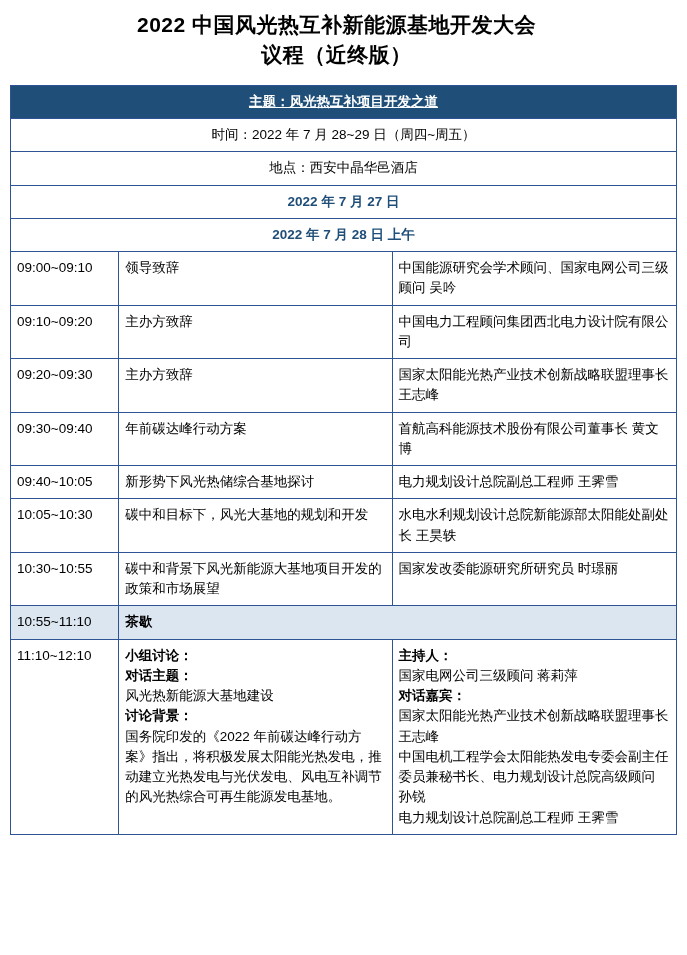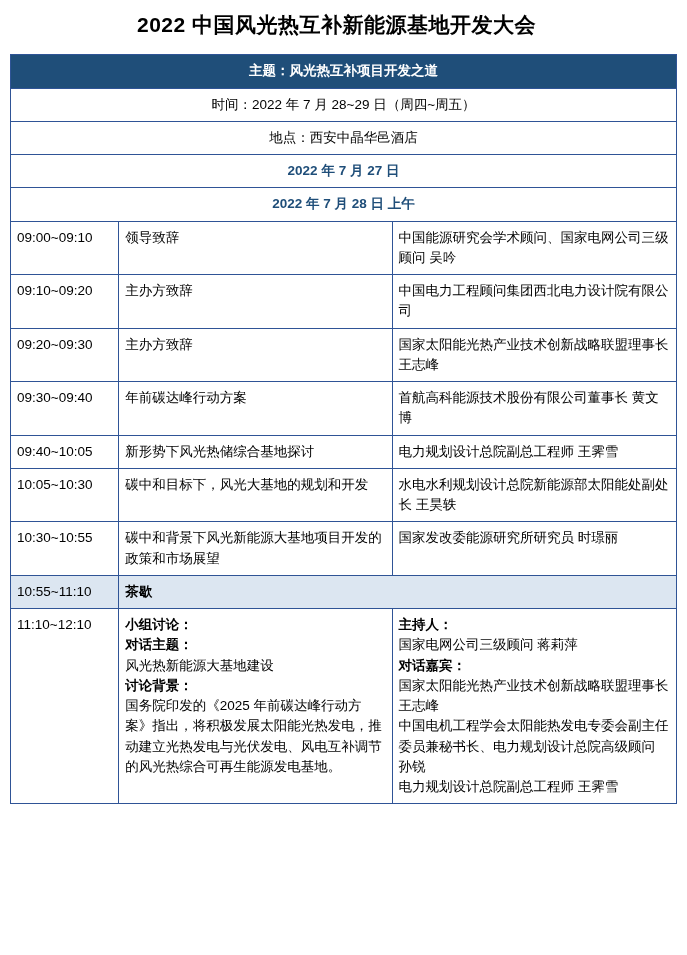--- a/index.html
+++ b/index.html
@@ -46,20 +46,21 @@
   .col-topic { width: 273px; }
   .col-guest { width: 284px; }
 
   .row-theme td {
     background: #1f4e79;
     color: #ffffff;
     text-align: center;
     font-weight: bold;
     font-size: 15px;
     padding: 6px 4px;
+    text-decoration: underline;
   }
   .row-meta td {
     text-align: center;
     font-size: 13.5px;
     border-top: none;
     border-bottom: none;
     padding: 4px 4px;
   }
   .row-meta.first td { border-top: none; }
   .row-meta.last td { border-bottom: 1px solid #2f5496; }
@@ -91,20 +92,21 @@
   .b { font-weight: bold; }
   .p { margin: 0; }
 </style>
 </head>
 <body>
 
 <div class="page">
 
   <div class="doc-title">
     <span>2022 中国风光热互补新能源基地开发大会</span>
+    <span class="line2">议程（近终版）</span>
   </div>
 
   <table class="agenda">
     <colgroup>
       <col class="col-time">
       <col class="col-topic">
       <col class="col-guest">
     </colgroup>
     <tbody>
 
@@ -177,21 +179,21 @@
         <td colspan="2" class="bold cell-center-v">茶歇</td>
       </tr>
 
       <tr>
         <td class="cell-center-v" style="text-align:left;">11:10~12:10</td>
         <td>
           <p class="p b">小组讨论：</p>
           <p class="p b">对话主题：</p>
           <p class="p">风光热新能源大基地建设</p>
           <p class="p b">讨论背景：</p>
-          <p class="p">国务院印发的《2025 年前碳达峰行动方案》指出，将积极发展太阳能光热发电，推动建立光热发电与光伏发电、风电互补调节的风光热综合可再生能源发电基地。</p>
+          <p class="p">国务院印发的《2022 年前碳达峰行动方案》指出，将积极发展太阳能光热发电，推动建立光热发电与光伏发电、风电互补调节的风光热综合可再生能源发电基地。</p>
         </td>
         <td>
           <p class="p b">主持人：</p>
           <p class="p">国家电网公司三级顾问  蒋莉萍</p>
           <p class="p b">对话嘉宾：</p>
           <p class="p">国家太阳能光热产业技术创新战略联盟理事长  王志峰</p>
           <p class="p">中国电机工程学会太阳能热发电专委会副主任委员兼秘书长、电力规划设计总院高级顾问  孙锐</p>
           <p class="p">电力规划设计总院副总工程师  王霁雪</p>
         </td>
       </tr>

